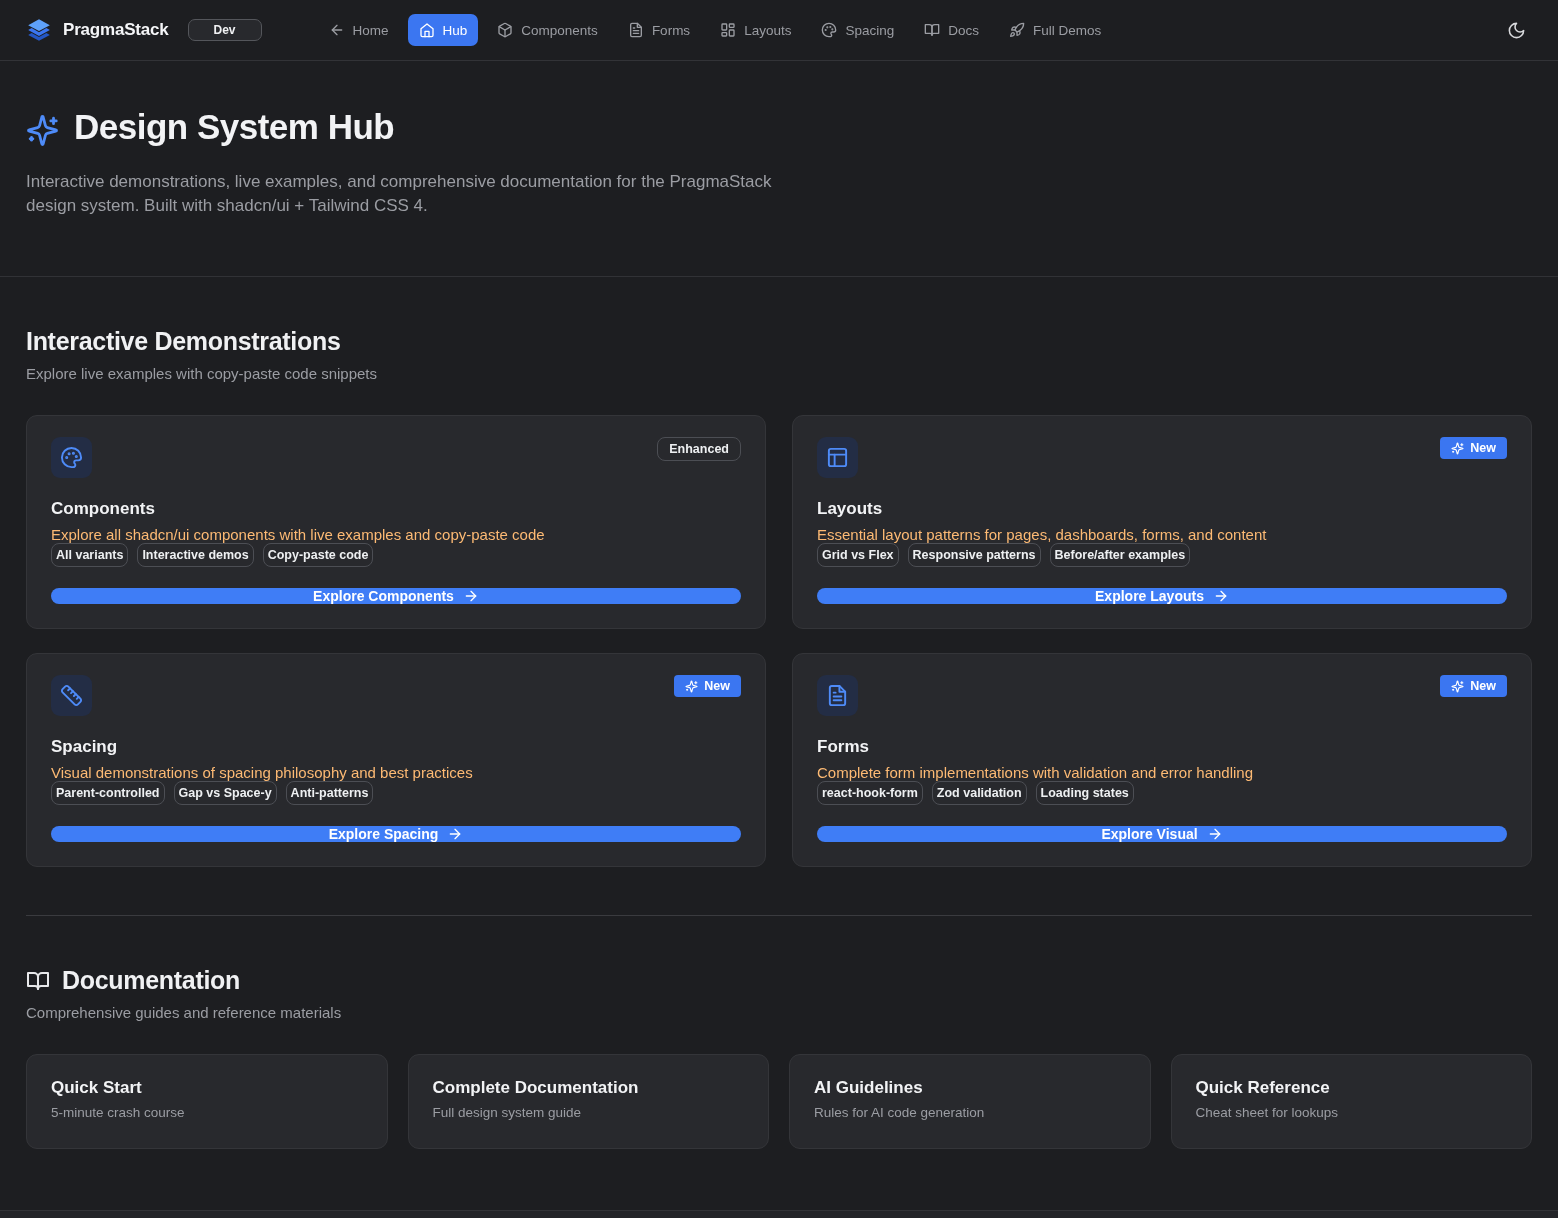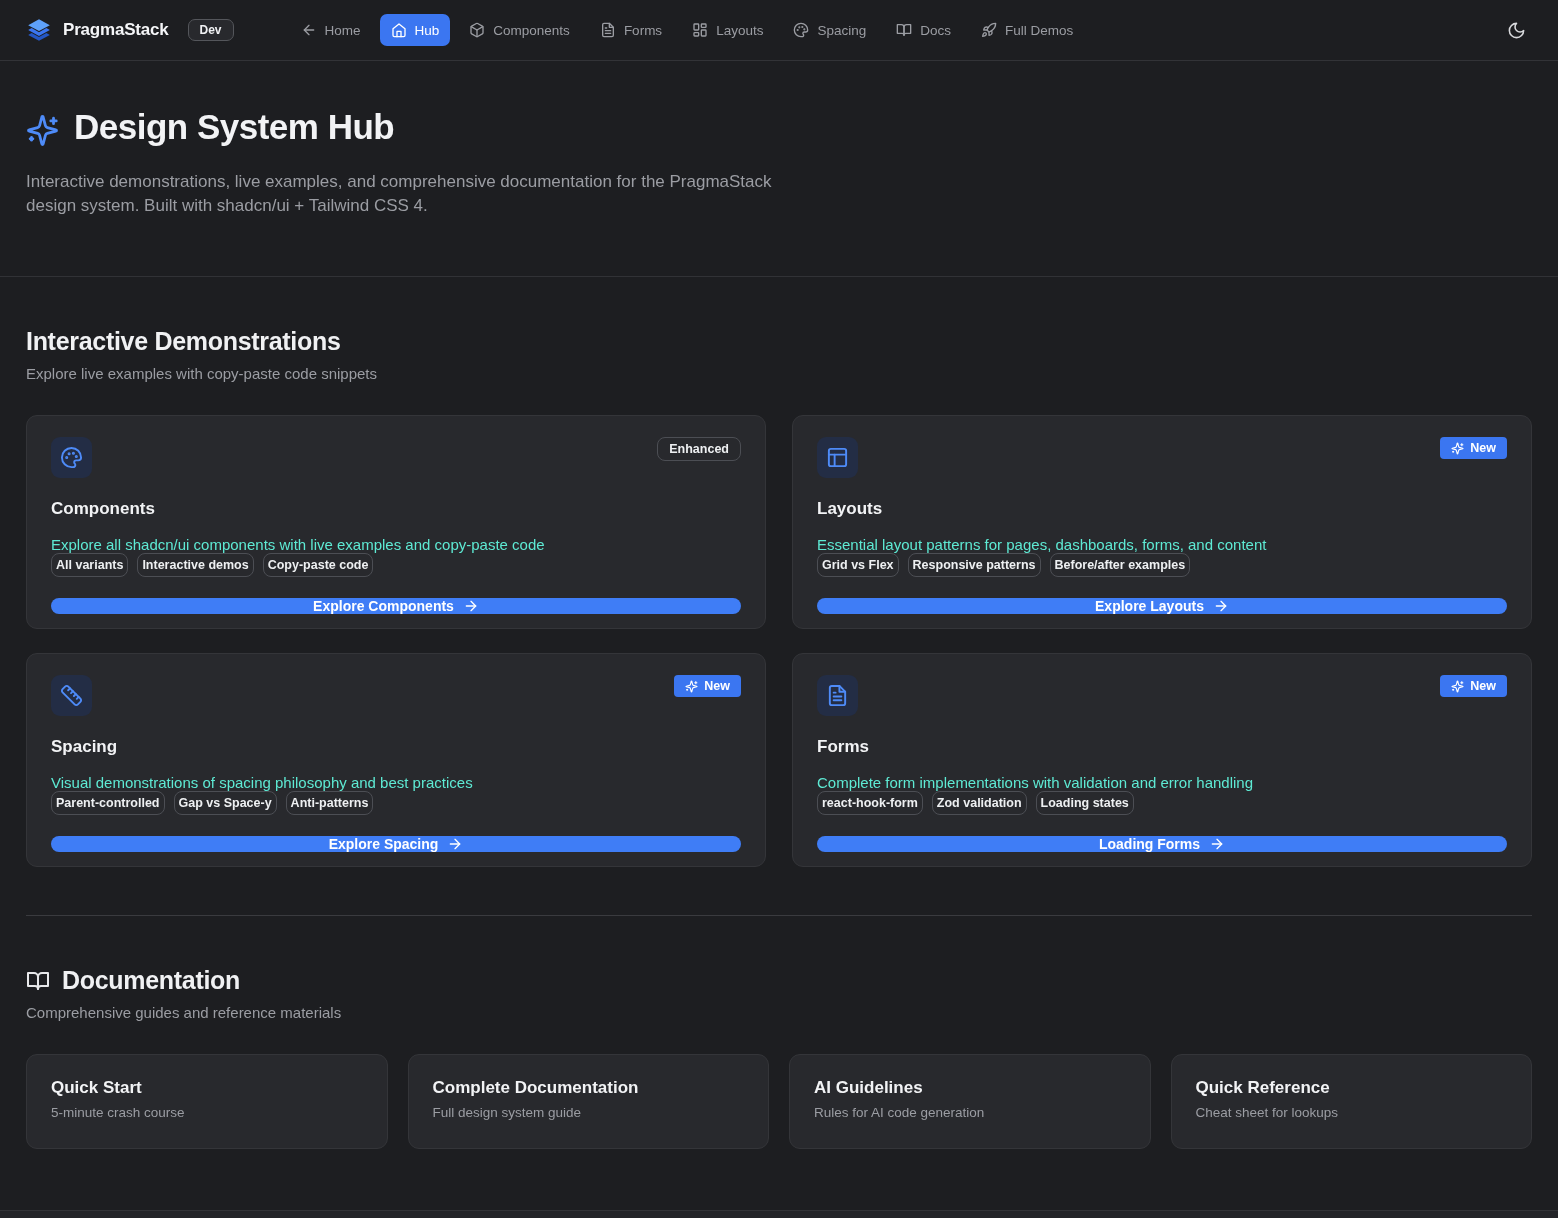--- a/index.html
+++ b/index.html
@@ -13,21 +13,21 @@
 
   
   .nav {
     height:61px; display:flex; align-items:center;
     padding:0 26px; border-bottom:1px solid #323337; background:#1d1e21;
   }
   .brand { display:flex; align-items:center; gap:11px; cursor:pointer; }
   .brand-name { font-size:17px; font-weight:700; color:#f5f6f8; letter-spacing:-0.2px; }
   .dev-badge {
     margin-left:8px; font-size:12px; font-weight:700; color:#f0f1f3;
-    border:1px solid #54565b; background:#28292d; padding:3px 11px; border-radius:7px;
+    border:1px solid #54565b; background:#28292d; padding:3px 25px; border-radius:7px;
   }
   .nav-links { display:flex; align-items:center; gap:8px; margin-left:56px; }
   .nav-item {
     display:flex; align-items:center; gap:8px; padding:8px 11px;
     color:#9b9da3; font-size:13.5px; font-weight:500; border-radius:7px; cursor:pointer;
   }
   .nav-item.active { background:#3b76f1; color:#fff; }
   .nav-item svg { width:16px; height:16px; }
   .theme-btn { margin-left:auto; cursor:pointer; color:#d8d9dc; padding:6px; }
   .theme-btn svg { width:19px; height:19px; }
@@ -64,21 +64,21 @@
   .badge-outline {
     border:1px solid #4c4e54; color:#eef0f2; font-size:12.5px; font-weight:700;
     padding:4px 11px; border-radius:8px; background:transparent;
   }
   .badge-primary {
     background:#3b76f1; color:#fff; font-size:12.5px; font-weight:700;
     padding:4px 11px; border-radius:4px; display:flex; align-items:center; gap:6px;
   }
   .badge-primary svg { width:13px; height:13px; }
   .demo-card h3 { margin-top:21px; font-size:17px; font-weight:700; color:#f2f3f5; }
-  .demo-desc { margin-top:17px; font-size:15px; color:#5eead4; }
+  .demo-desc { margin-top:7px; font-size:15px; color:#fdba74; }
   .tag-row { margin-top:auto; display:flex; gap:9px; }
   .tag {
     border:1px solid #4c4e54; color:#eef0f2; font-size:12.5px; font-weight:700;
     padding:4px 4px; border-radius:8px;
   }
   .explore-btn {
     margin-top:21px; height:36px; width:100%; background:#3f7df6; border:none;
     border-radius:8px; color:#fff; font-size:14px; font-weight:600;
     font-family:inherit; display:flex; align-items:center; justify-content:center; gap:9px;
     cursor:pointer;
@@ -396,21 +396,21 @@
         </span>
       </div>
       <h3>Forms</h3>
       <p class="demo-desc">Complete form implementations with validation and error handling</p>
       <div class="tag-row">
         <span class="tag">react-hook-form</span>
         <span class="tag">Zod validation</span>
         <span class="tag">Loading states</span>
       </div>
       <button class="explore-btn">
-        <span>Loading Forms</span>
+        <span>Explore Visual</span>
         <span>
             <svg viewBox="0 0 24 24">
               <use href="#i-arrow-right"></use>
             </svg>
           </span>
       </button>
     </section>
 
   </div>
 

